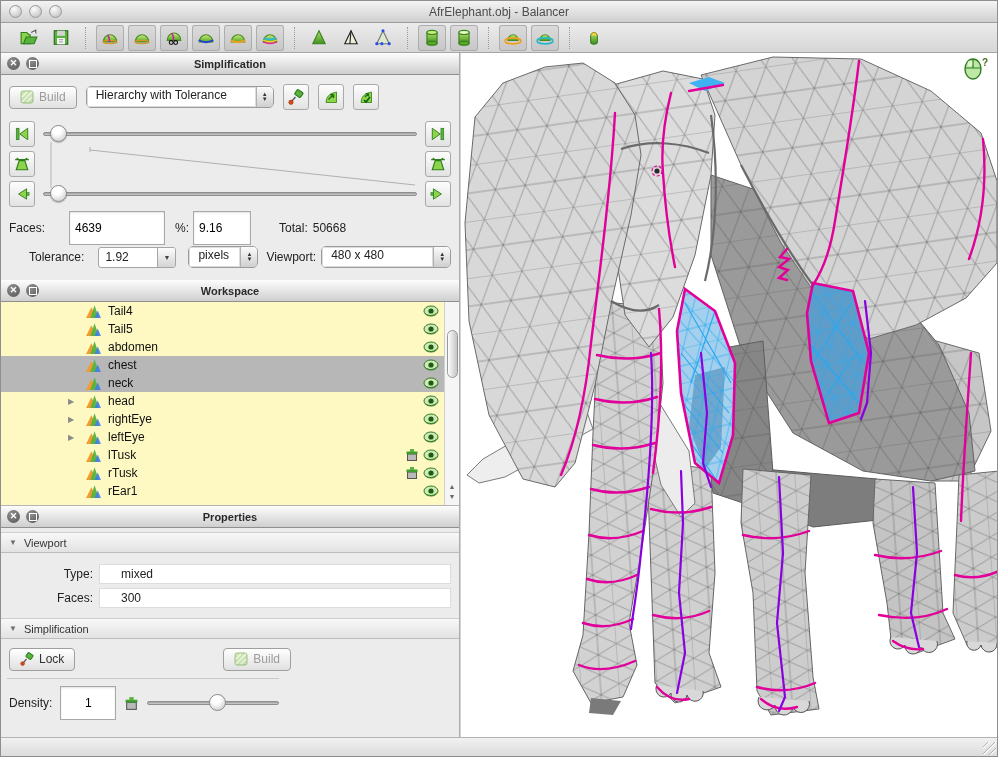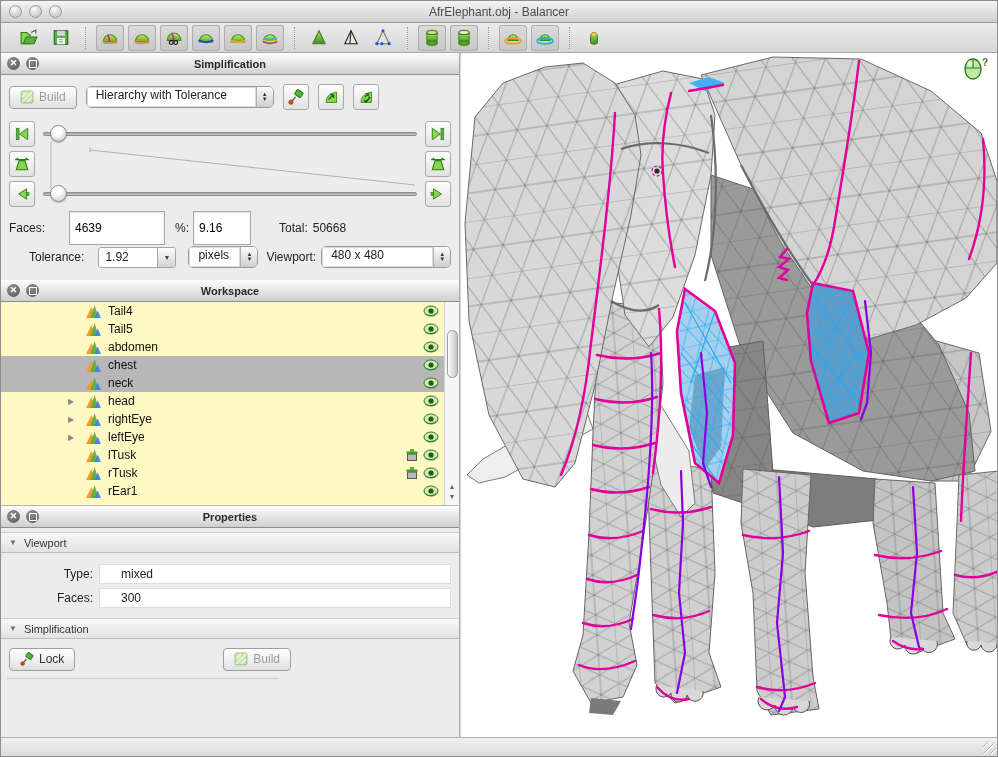--- a/index.html
+++ b/index.html
@@ -576,20 +576,31 @@
           </button>
           <span class="spacer"></span>
           <button class="btn disabled">
             <svg class="bi">
                 <use href="#sym-build"></use>
               </svg>
             <span>Build</span>
           </button>
         </div>
         <div class="pdivider"></div>
+        <div class="densrow">
+          <span>Density:</span>
+          <input class="tf densfield" value="1" style="">
+          <svg width="15" height="15">
+              <use href="#sym-clamp"></use>
+            </svg>
+          <div class="densslider">
+            <div class="track" style="position:absolute;left:0;right:0;top:8px;height:4px;background:linear-gradient(#9e9e9e,#cdcdcd);border:1px solid #8f8f8f;border-radius:2px;"></div>
+            <div class="thumb" style="position:absolute;top:1px;left:47%;width:17px;height:17px;border-radius:50%;background:radial-gradient(circle at 40% 28%, #fff 30%, #c2c2c2);border:1px solid #8a8a8a;"></div>
+          </div>
+        </div>
       </div>
     </div>
 
     <div class="vdivider"></div>
 
     <div class="viewport">
       <svg class="canvas" width="538" height="686" viewBox="0 0 538 686">
         <defs>
           <pattern id="m1" width="30" height="56" patternUnits="userSpaceOnUse" patternTransform="rotate(-8)">
             <path d="M0,0 H30 M0,28 H30 M0,0 L15,28 L30,0 M15,28 L0,56 M15,28 L30,56" stroke="#4f4f4f" stroke-width="0.8" fill="none" opacity="0.55"></path>

